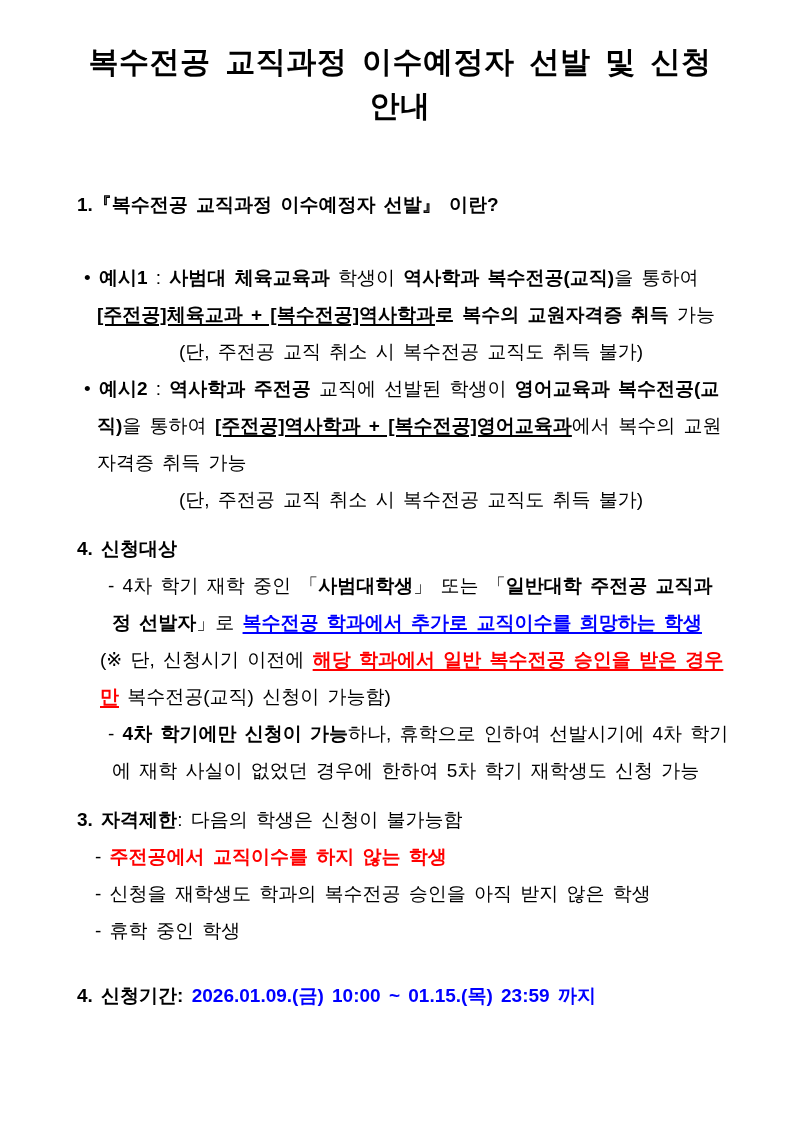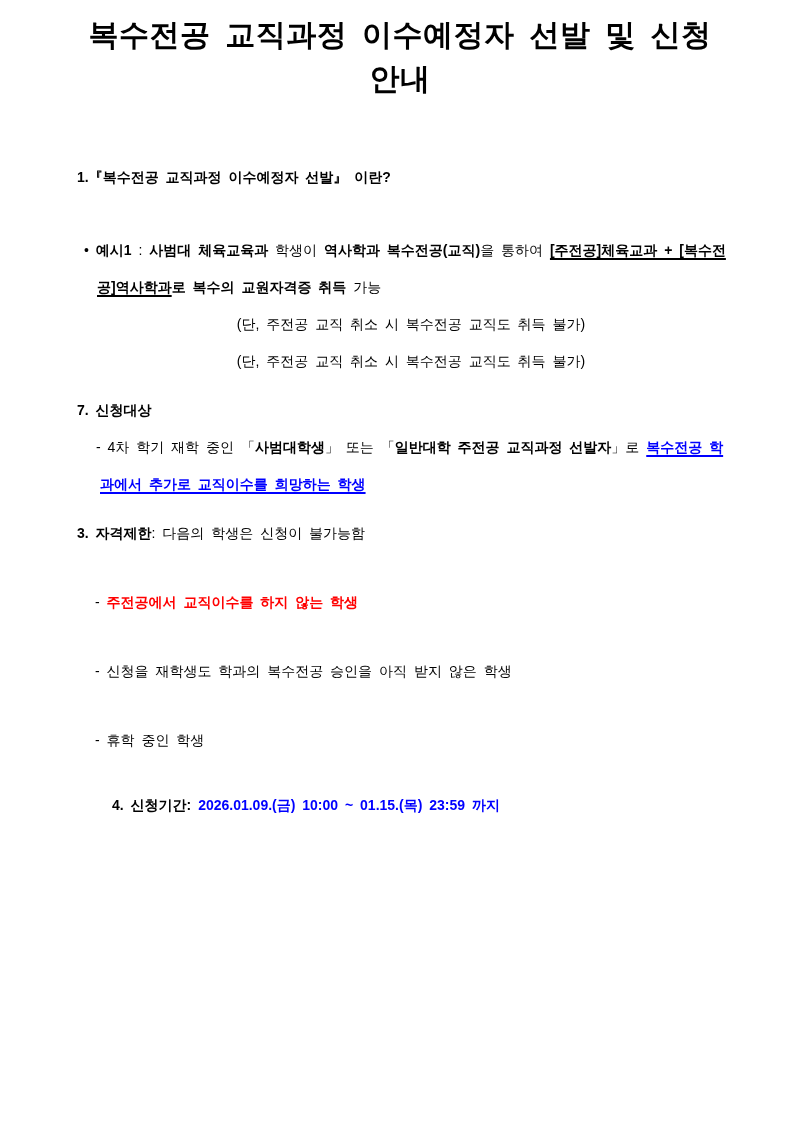--- a/index.html
+++ b/index.html
@@ -8,73 +8,76 @@
     height: 1131px;
     background: var(--page_bg, #ffffff);
     color: var(--text, #000000);
     font-family: "Liberation Sans", "DejaVu Sans", sans-serif;
     overflow: hidden;
   }
   .doc {
     width: 800px;
     height: 1115px;
     box-sizing: border-box;
-    padding: 13px 70px 0 0;
+    padding: 40px 70px 0 0;
   }
   .title {
     font-size: 30px;
     font-weight: 700;
     text-align: center;
     line-height: 44px;
     letter-spacing: 0.5px;
     word-spacing: 6px;
     padding-left: 70px; 
   }
   .blk {
-    font-size: 14px;
+    font-size: 19px;
     line-height: 37px;
     word-spacing: 3px;
   }
   .seg { white-space: pre-wrap; }
   .b { font-weight: 700; }
   .u { text-decoration: underline; text-underline-offset: 3px; text-decoration-thickness: 1.5px; }
   .blue { color: var(--blue, #0000ff); }
   .red  { color: var(--red, #ff0000); }
 
   
   .head    { padding-left: 77px; }
   .p1      { padding-left: 93px;  text-indent: -10px; }
   .bullet  { padding-left: 97px;  text-indent: -13px; }
   .bnote   { padding-left: 92px; text-align: center; }
-  .dash2   { padding-left: 100px; text-indent: -4px; }
+  .dash2   { padding-left: 100px; text-indent: -4px; margin-left: 12px; }
   .subnote { padding-left: 100px; }
-  .dash3   { padding-left: 107px; text-indent: -12px; margin-top: 32px; }
+  .dash3   { padding-left: 107px; text-indent: -12px; }
   .numline { padding-left: 77px; }
 
   
   .mt58 { margin-top: 58px; }
   .mt22 { margin-top: 36px; }
   .mt12 { margin-top: 12px; }
-  .mt28 { margin-top: 28px; margin-left: 35px; }
+  .mt28 { margin-top: 28px; }
 </style>
 </head>
 <body>
 
 <div class="doc">
 
   <div class="title">복수전공 교직과정 이수예정자 선발 및 신청 안내</div>
 
   <div class="blk head mt58"><span class="seg b">1.『복수전공 교직과정 이수예정자 선발』 이란?</span></div>
 
   <div class="blk bullet mt22"><span class="seg">• </span><span class="seg b">예시1</span><span class="seg"> : </span><span class="seg b">사범대 체육교육과</span><span class="seg"> 학생이 </span><span class="seg b">역사학과 복수전공(교직)</span><span class="seg">을 통하여 </span><span class="seg b u">[주전공]체육교과 + [복수전공]역사학과</span><span class="seg b">로 복수의 교원자격증 취득</span><span class="seg"> 가능</span></div>
   <div class="blk bnote"><span class="seg">(단, 주전공 교직 취소 시 복수전공 교직도 취득 불가)</span></div>
+  <div class="blk bullet"><span class="seg">• </span><span class="seg b">예시2</span><span class="seg"> : </span><span class="seg b">역사학과 주전공</span><span class="seg"> 교직에 선발된 학생이 </span><span class="seg b">영어교육과 복수전공(교직)</span><span class="seg">을 통하여 </span><span class="seg b u">[주전공]역사학과 + [복수전공]영어교육과</span><span class="seg">에서 복수의 교원자격증 취득 가능</span></div>
   <div class="blk bnote"><span class="seg">(단, 주전공 교직 취소 시 복수전공 교직도 취득 불가)</span></div>
 
-  <div class="blk head mt12"><span class="seg b">7. 신청대상</span></div>
+  <div class="blk head mt12"><span class="seg b">4. 신청대상</span></div>
   <div class="blk dash2"><span class="seg">- 4차 학기 재학 중인 「</span><span class="seg b">사범대학생</span><span class="seg">」 또는 「</span><span class="seg b">일반대학 주전공 교직과정 선발자</span><span class="seg">」로 </span><span class="seg b u blue">복수전공 학과에서 추가로 교직이수를 희망하는 학생</span></div>
+  <div class="blk subnote"><span class="seg">(※ 단, 신청시기 이전에 </span><span class="seg b u red">해당 학과에서 일반 복수전공 승인을 받은 경우만</span><span class="seg"> 복수전공(교직) 신청이 가능함)</span></div>
+  <div class="blk dash2"><span class="seg">- </span><span class="seg b">4차 학기에만 신청이 가능</span><span class="seg">하나, 휴학으로 인하여 선발시기에 4차 학기에 재학 사실이 없었던 경우에 한하여 5차 학기 재학생도 신청 가능</span></div>
 
   <div class="blk head mt12"><span class="seg b">3. 자격제한</span><span class="seg">: 다음의 학생은 신청이 불가능함</span></div>
   <div class="blk dash3"><span class="seg">- </span><span class="seg b red">주전공에서 교직이수를 하지 않는 학생</span></div>
   <div class="blk dash3"><span class="seg">- 신청을 재학생도 학과의 복수전공 승인을 아직 받지 않은 학생</span></div>
   <div class="blk dash3"><span class="seg">- 휴학 중인 학생</span></div>
 
   <div class="blk numline mt28"><span class="seg b">4. 신청기간: </span><span class="seg b blue">2026.01.09.(금) 10:00 ~ 01.15.(목) 23:59 까지</span></div>
   <div class="blk numline mt28"></div>
 
 </div>

